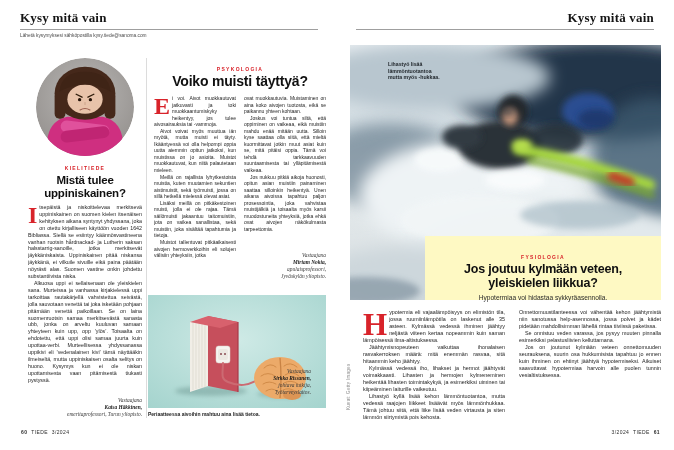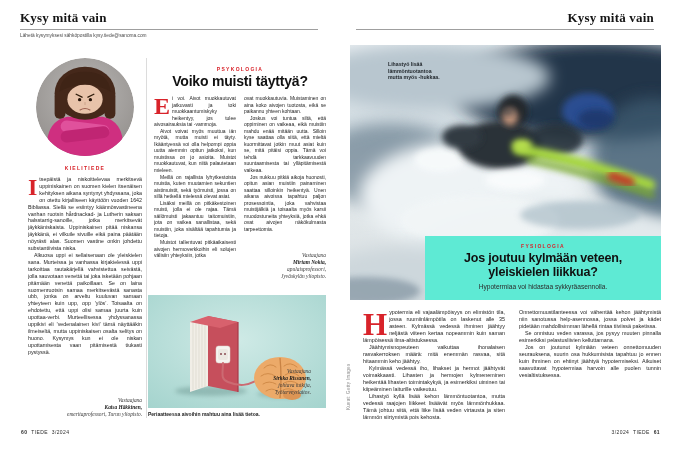--- a/index.html
+++ b/index.html
@@ -46,22 +46,22 @@
   .psy-title{font-size:14px;line-height:15px;margin-top:2px;}
   .psy-cols{display:flex;gap:8px;margin-top:6px;height:185px;overflow:hidden;position:relative;}
   .psy-col{width:82px;}
   .illus{position:absolute;left:148px;top:295px;width:178px;height:113px;overflow:hidden;}
   .illus-caption{position:absolute;left:148px;top:411px;width:178px;font-size:5px;font-weight:bold;color:#222;}
 
   
   .photo{position:absolute;left:350px;top:45px;width:311px;height:255px;overflow:hidden;}
   .photo-note{position:absolute;left:38px;top:16px;width:54px;font-size:5.2px;line-height:6.6px;
               font-weight:bold;color:#21272c;}
-  .titlebox{position:absolute;left:425px;top:236px;width:236px;height:64px;background:#5eead4;
-            text-align:center;padding-top:7px;box-sizing:border-box;z-index:5;}
+  .titlebox{position:absolute;left:425px;top:236px;width:236px;height:64px;background:#fef9c3;
+            text-align:center;padding-top:18px;box-sizing:border-box;z-index:5;}
   .fys-title{font-size:12.5px;line-height:14px;margin-top:2px;}
   .fys-sub{font-size:6.6px;color:#2b2b2b;margin-top:4px;}
   .fys-body{position:absolute;left:363px;top:309px;width:298px;height:116px;display:flex;gap:14px;}
   .fys-col{width:142px;overflow:hidden;}
   .fys-sig{position:absolute;right:363px;top:368px;}
 
   .credit-vert{position:absolute;left:346px;top:330px;height:80px;font-size:4.5px;color:#8d8d8d;
                writing-mode:vertical-rl;transform:rotate(180deg);letter-spacing:.3px;}
 
   
@@ -107,20 +107,21 @@
         <path d="M41,37 L47,40 M59,37 L53,40" stroke="#33200f" stroke-width="1.4" stroke-linecap="round" fill="none"></path>
         <circle cx="44.5" cy="42.5" r="1.7" fill="#241309"></circle>
         <circle cx="55.5" cy="42.5" r="1.7" fill="#241309"></circle>
         <path d="M50,45 L50,48" stroke="#caa289" stroke-width="1" fill="none"></path>
         <path d="M45,53 Q50,50 55,53" stroke="#9b5f50" stroke-width="1.2" fill="none" stroke-linecap="round"></path>
         <rect x="25" y="66" width="50" height="12" rx="6" fill="#e0519c" transform="rotate(7 50 72)"></rect>
         <rect x="25" y="72" width="50" height="12" rx="6" fill="#c02573" transform="rotate(-7 50 78)"></rect>
       </svg>
     </div>
     <div class="kicker" style="margin-top:9px;">KIELITIEDE</div>
+    <div class="art-title kieli-title">Mistä tulee uppiniskainen?</div>
     <div class="bodyblock body-s">
       <p class="para"><span class="dropcap">I</span><span>tsepäistä ja niskoittelevaa merkitsevä uppiniskainen on suomen kielen itsenäisen kehityksen aikana syntynyt yhdyssana, joka on otettu kirjalliseen käyttöön vuoden 1642 Bibliassa. Siellä se esiintyy käännösvastineena vanhan ruotsin hårdnackad- ja Lutherin saksan halsstarrig-sanoille, jotka merkitsevät jäykkäniskaista. Uppiniskainen pitää niskansa jäykkänä, ei vilkuile sivuille eikä paina päätään nöyrästi alas. Suomen vastine onkin johdettu substantiivista niska.</span></p>
       <p class="para">Alkuosa uppi ei sellaisenaan ole yleiskielen sana. Murteissa ja vanhassa kirjakielessä uppi tarkoittaa rautakärjellä vahvistettua seivästä, jolla sauvotaan venettä tai joka isketään pohjaan pitämään venettä paikoillaan. Se on laina suomenruotsin samaa merkitsevästä sanasta ubb, jonka on arveltu kuuluvan samaan yhteyteen kuin upp, opp ’ylös’. Toisaalta on ehdotettu, että uppi olisi samaa juurta kuin upottaa-verbi. Murteellisessa yhdyssanassa uppikivi eli ’vedenalainen kivi’ tämä näyttääkin ilmeiseltä, mutta uppiniskaisen osalta selitys on huono. Kysymys kun ei ole niskan upottamisesta vaan pitämisestä tiukasti pystyssä.</p>
     </div>
     <div class="sig sig-abs">
       <div>Vastaajana</div>
       <div class="name">Kaisa Häkkinen,</div>
       <div>emeritaprofessori, Turun yliopisto.</div>
     </div>
   </div>

